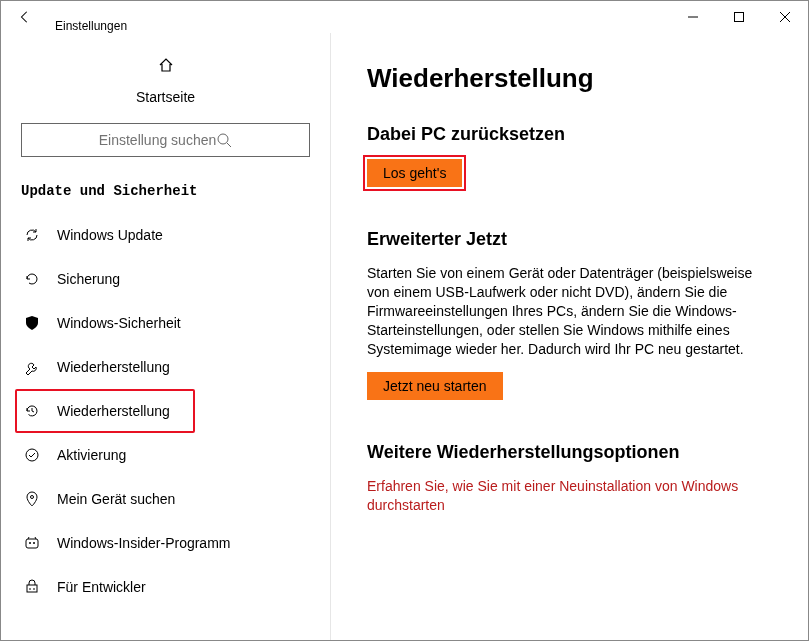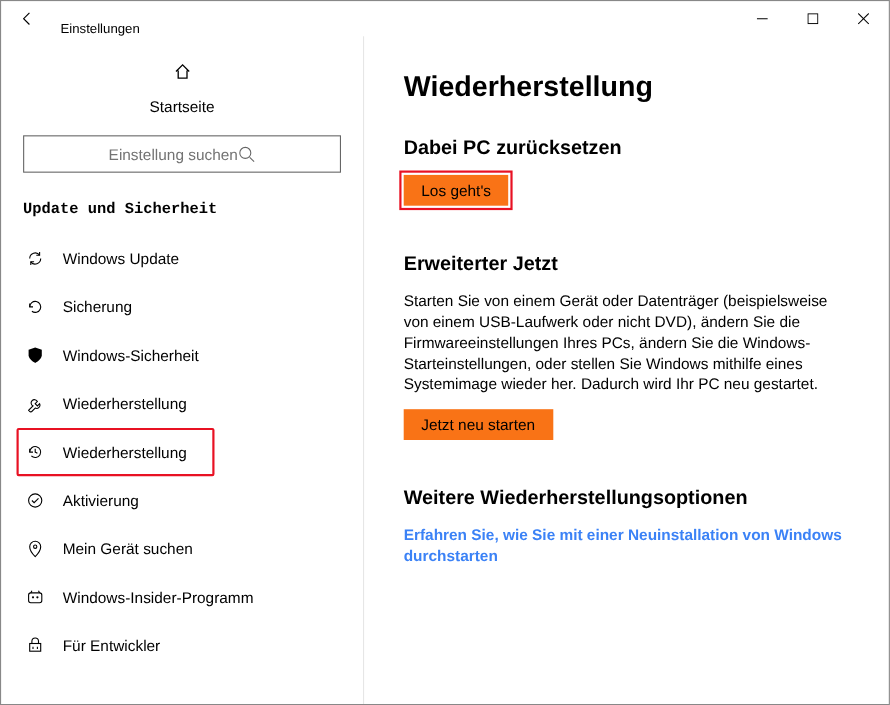--- a/index.html
+++ b/index.html
@@ -110,21 +110,21 @@
     padding: 6px 16px;
     font-size:14px;
     font-family:inherit;
     margin-bottom: 4px;
   }
   .btn.highlighted {
     outline: 2.5px solid #e81123;
     outline-offset: 2px;
   }
   .section { margin-bottom: 38px; }
-  .link { color:#3b82f6; cursor:pointer;font-weight:bold; }
+  .link { color:#b91c1c; cursor:pointer; }
   svg { display:block; }
 </style>
 </head>
 <body>
 
 <div class="titlebar">
   <div class="back">
     <svg width="14" height="14" viewBox="0 0 16 16">
         <path d="M10 2 L4 8 L10 14" stroke="#000" stroke-width="1.2" fill="none"></path>
       </svg>

